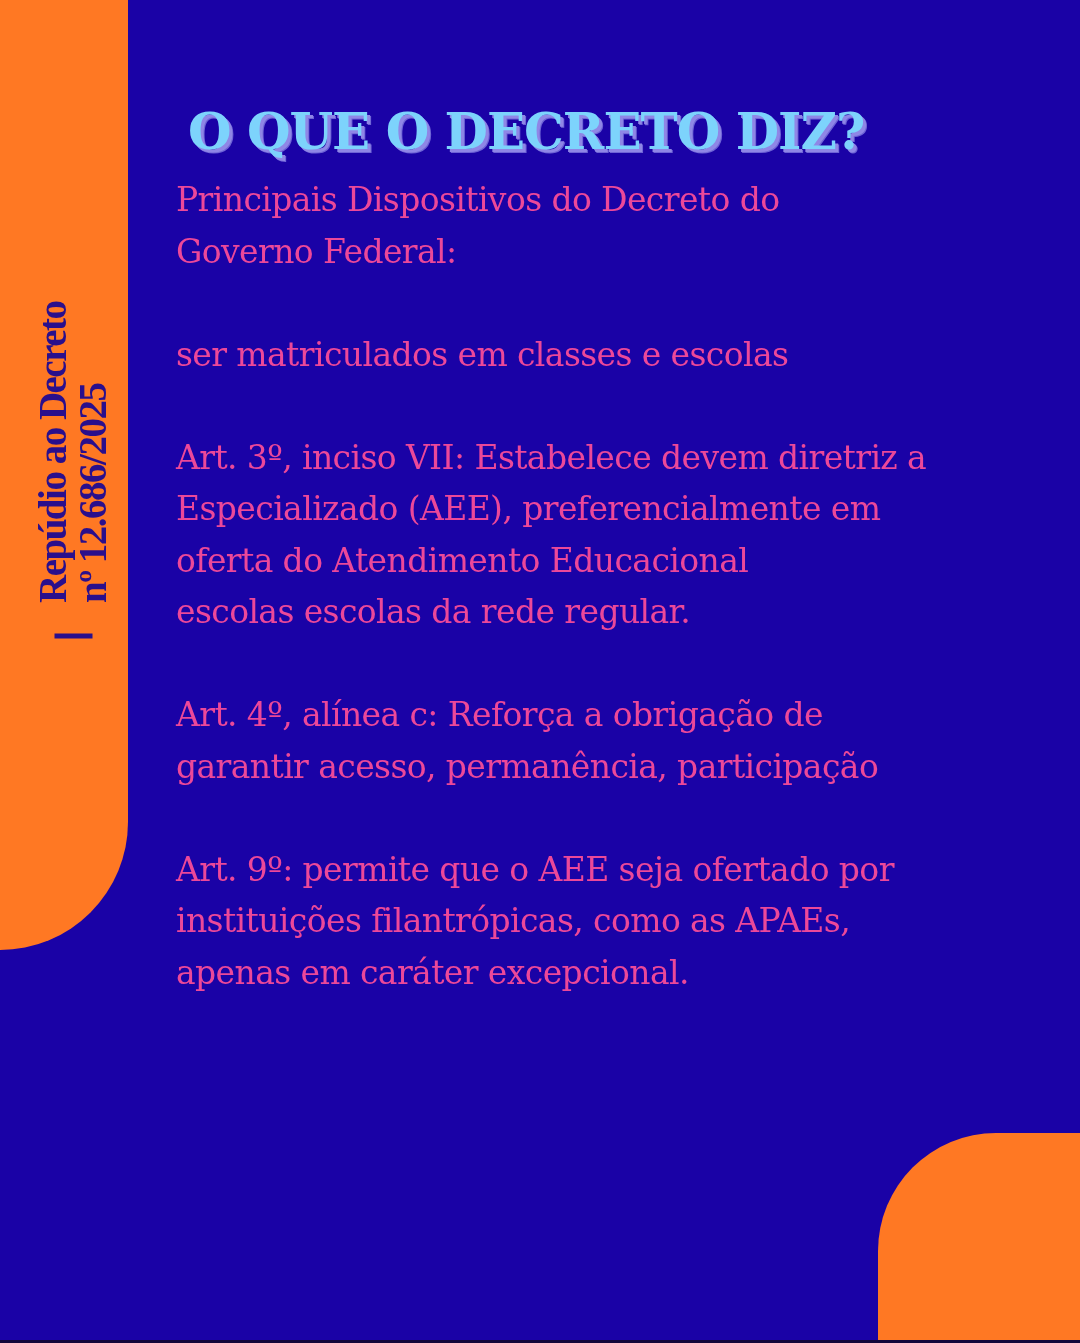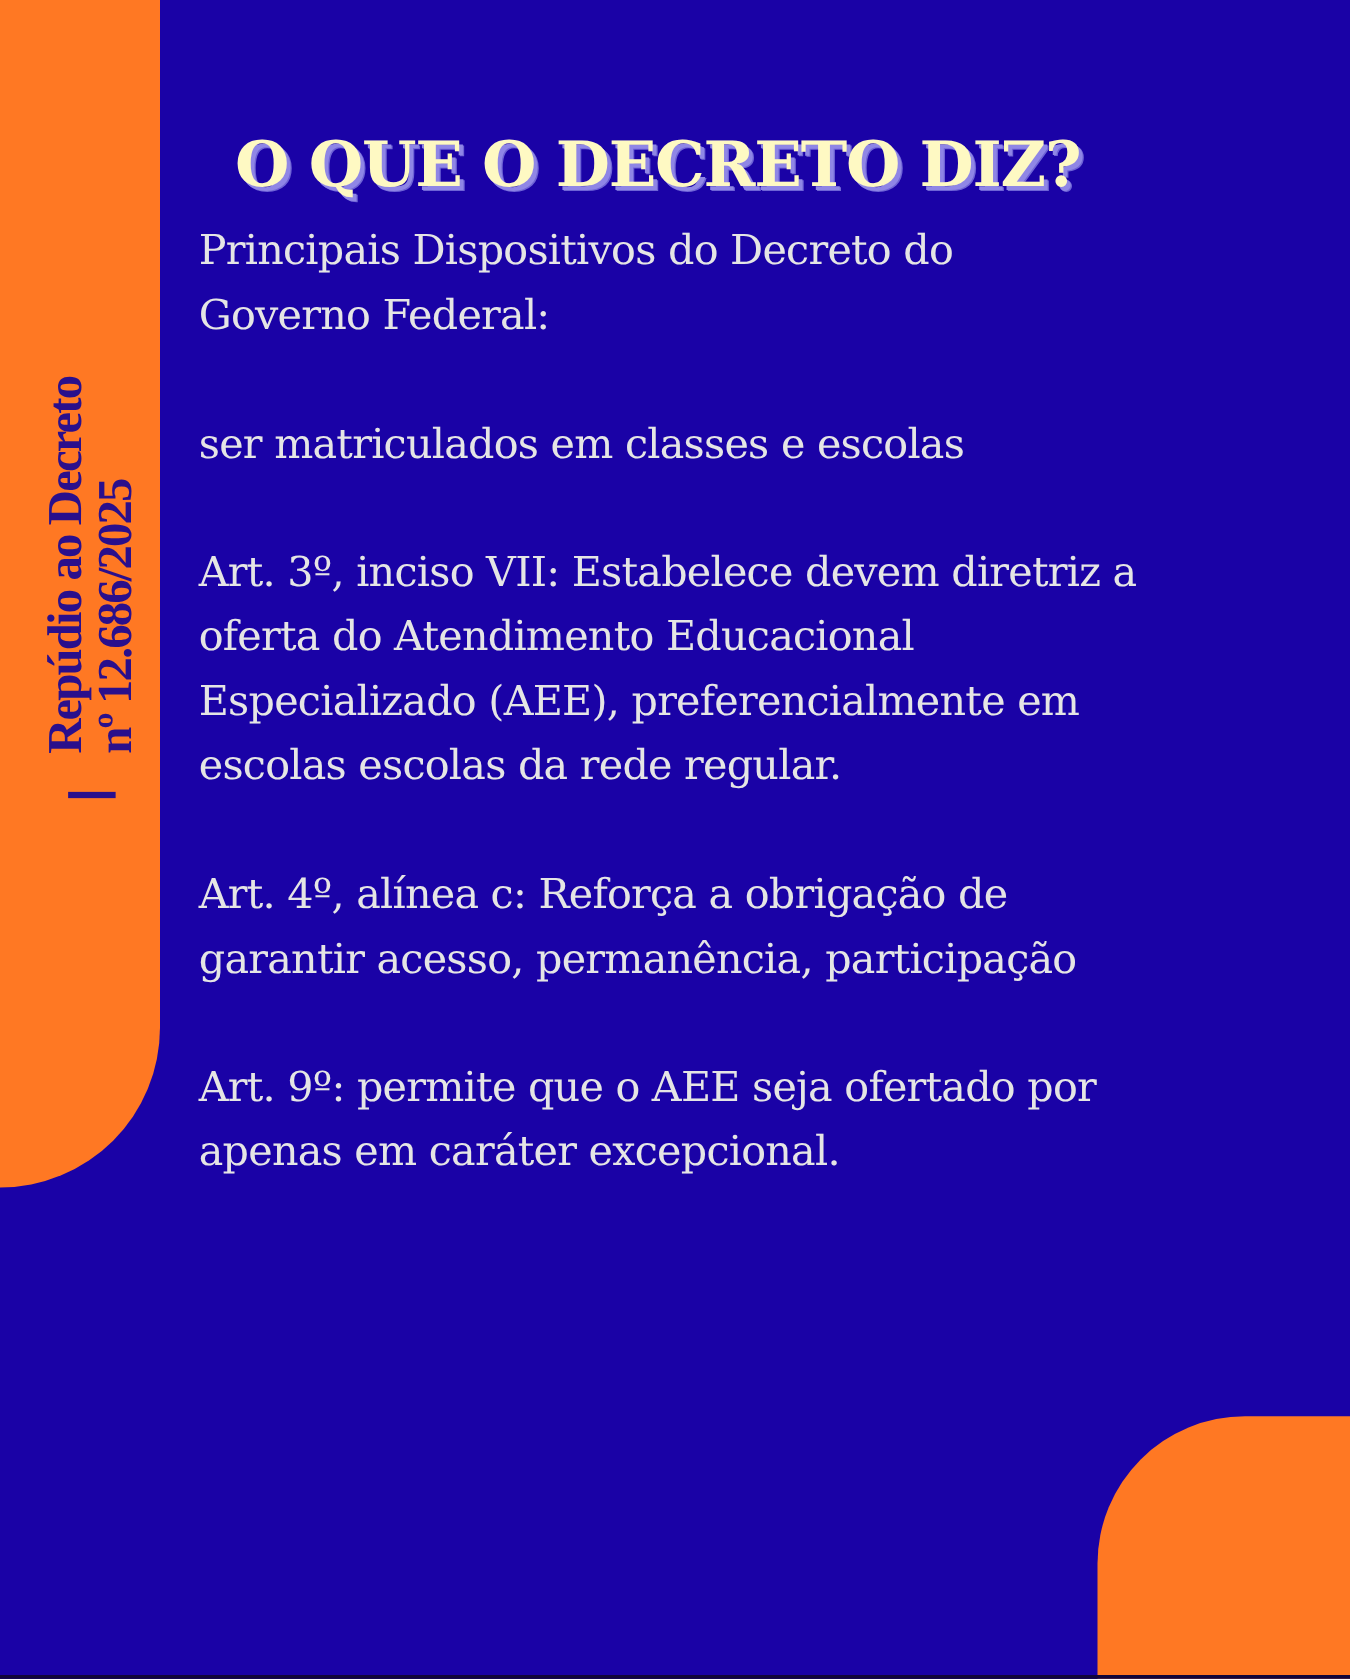--- a/index.html
+++ b/index.html
@@ -38,29 +38,29 @@
       background: #ff7823;
       border-top-left-radius: 118px;
     }
     .bottom-strip {
       position: absolute; left: 0; bottom: 0; width: 1080px; height: 3px; background: #12063a;
     }
     .title {
       position: absolute; left: 188px; top: 68px;
       font-family: "DejaVu Serif", serif; font-weight: bold;
       font-size: 50px; letter-spacing: -1px;
-      color: #fef9c3;
+      color: #7dd3fc;
       text-shadow: 3px 3px 0 #8f86e6, 4px 4px 0 #6e63d6;
       white-space: nowrap;
     }
     .content {
-      position: absolute; left: 159px; top: 174px; width: 820px;
+      position: absolute; left: 176px; top: 174px; width: 820px;
       font-family: "DejaVu Serif", serif;
       font-size: 33px; line-height: 51.5px; letter-spacing: -0.6px;
-      color: #e5e5e5;
+      color: #ec4899;
     }
     .para { margin: 0 0 51.5px 0; }
     .line { display: block; white-space: nowrap; }
   </style>
 </head>
 <body>
 
 <div class="side-band"></div>
 
 <div class="side-label">
@@ -83,27 +83,28 @@
     <span class="line">Principais Dispositivos do Decreto do</span>
     <span class="line">Governo Federal:</span>
   </p>
 
   <p class="para">
     <span class="line">ser matriculados em classes e escolas</span>
   </p>
 
   <p class="para">
     <span class="line">Art. 3º, inciso VII: Estabelece devem diretriz a</span>
+    <span class="line">Especializado (AEE), preferencialmente em</span>
     <span class="line">oferta do Atendimento Educacional</span>
-    <span class="line">Especializado (AEE), preferencialmente em</span>
     <span class="line">escolas escolas da rede regular.</span>
   </p>
 
   <p class="para">
     <span class="line">Art. 4º, alínea c: Reforça a obrigação de</span>
     <span class="line">garantir acesso, permanência, participação</span>
   </p>
 
   <p class="para">
     <span class="line">Art. 9º: permite que o AEE seja ofertado por</span>
+    <span class="line">instituições filantrópicas, como as APAEs,</span>
     <span class="line">apenas em caráter excepcional.</span>
   </p>
 </div>
 
 </body></html>

